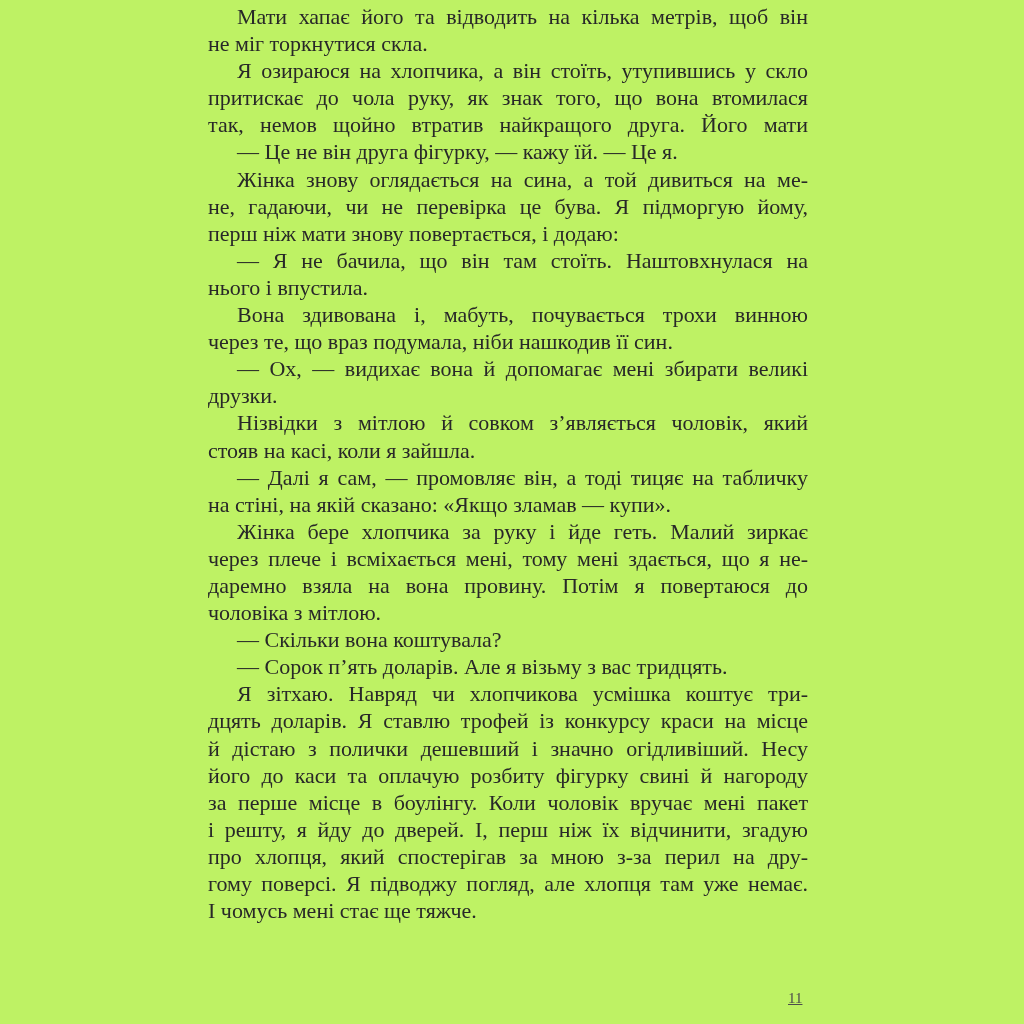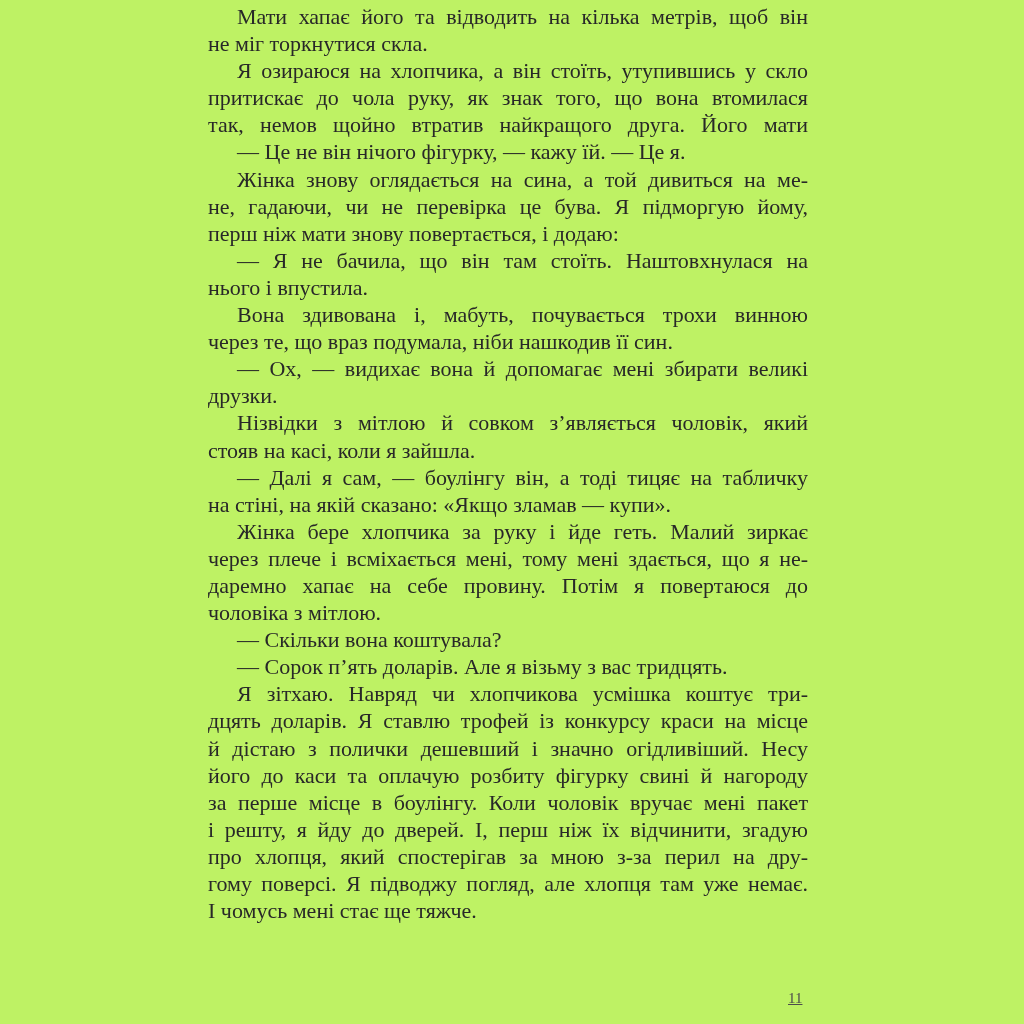--- a/index.html
+++ b/index.html
@@ -54,37 +54,37 @@
 </head>
 <body>
 
 <div class="page">
   <div class="text-block" style="color: rgb(40, 40, 40);">
       <div class="line ind">Мати хапає його та відводить на кілька метрів, щоб він</div>
       <div class="line noj">не міг торкнутися скла.</div>
       <div class="line ind">Я озираюся на хлопчика, а він стоїть, утупившись у скло</div>
       <div class="line">притискає до чола руку, як знак того, що вона втомилася</div>
       <div class="line">так, немов щойно втратив найкращого друга. Його мати</div>
-      <div class="line ind noj">— Це не він нічого фігурку, — кажу їй. — Це я.</div>
+      <div class="line ind noj">— Це не він друга фігурку, — кажу їй. — Це я.</div>
       <div class="line ind">Жінка знову оглядається на сина, а той дивиться на ме-</div>
       <div class="line">не, гадаючи, чи не перевірка це бува. Я підморгую йому,</div>
       <div class="line noj">перш ніж мати знову повертається, і додаю:</div>
       <div class="line ind">— Я не бачила, що він там стоїть. Наштовхнулася на</div>
       <div class="line noj">нього і впустила.</div>
       <div class="line ind">Вона здивована і, мабуть, почувається трохи винною</div>
       <div class="line noj">через те, що враз подумала, ніби нашкодив її син.</div>
       <div class="line ind">— Ох, — видихає вона й допомагає мені збирати великі</div>
       <div class="line noj">друзки.</div>
       <div class="line ind">Нізвідки з мітлою й совком з’являється чоловік, який</div>
       <div class="line noj">стояв на касі, коли я зайшла.</div>
-      <div class="line ind">— Далі я сам, — боулінгу він, а тоді тицяє на табличку</div>
+      <div class="line ind">— Далі я сам, — промовляє він, а тоді тицяє на табличку</div>
       <div class="line noj">на стіні, на якій сказано: «Якщо зламав — купи».</div>
       <div class="line ind">Жінка бере хлопчика за руку і йде геть. Малий зиркає</div>
       <div class="line">через плече і всміхається мені, тому мені здається, що я не-</div>
-      <div class="line">даремно хапає на себе провину. Потім я повертаюся до</div>
+      <div class="line">даремно взяла на вона провину. Потім я повертаюся до</div>
       <div class="line noj">чоловіка з мітлою.</div>
       <div class="line ind noj">— Скільки вона коштувала?</div>
       <div class="line ind noj">— Сорок п’ять доларів. Але я візьму з вас тридцять.</div>
       <div class="line ind">Я зітхаю. Навряд чи хлопчикова усмішка коштує три-</div>
       <div class="line">дцять доларів. Я ставлю трофей із конкурсу краси на місце</div>
       <div class="line">й дістаю з полички дешевший і значно огідливіший. Несу</div>
       <div class="line">його до каси та оплачую розбиту фігурку свині й нагороду</div>
       <div class="line">за перше місце в боулінгу. Коли чоловік вручає мені пакет</div>
       <div class="line">і решту, я йду до дверей. І, перш ніж їх відчинити, згадую</div>
       <div class="line">про хлопця, який спостерігав за мною з-за перил на дру-</div>

